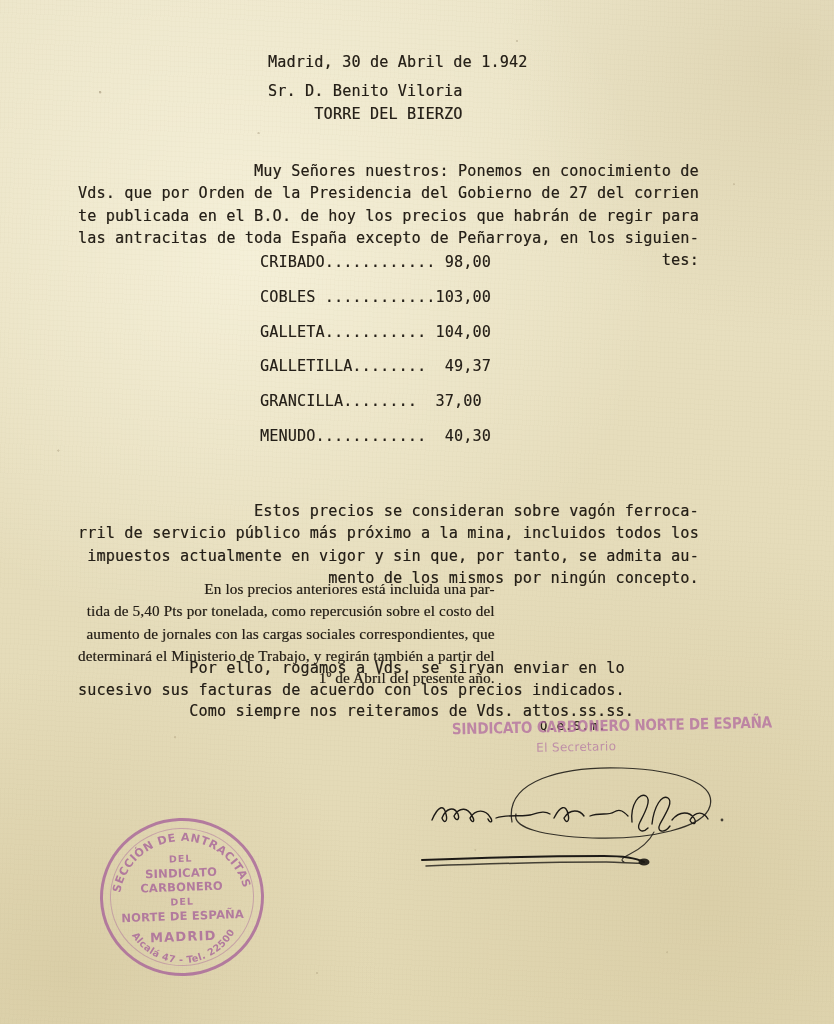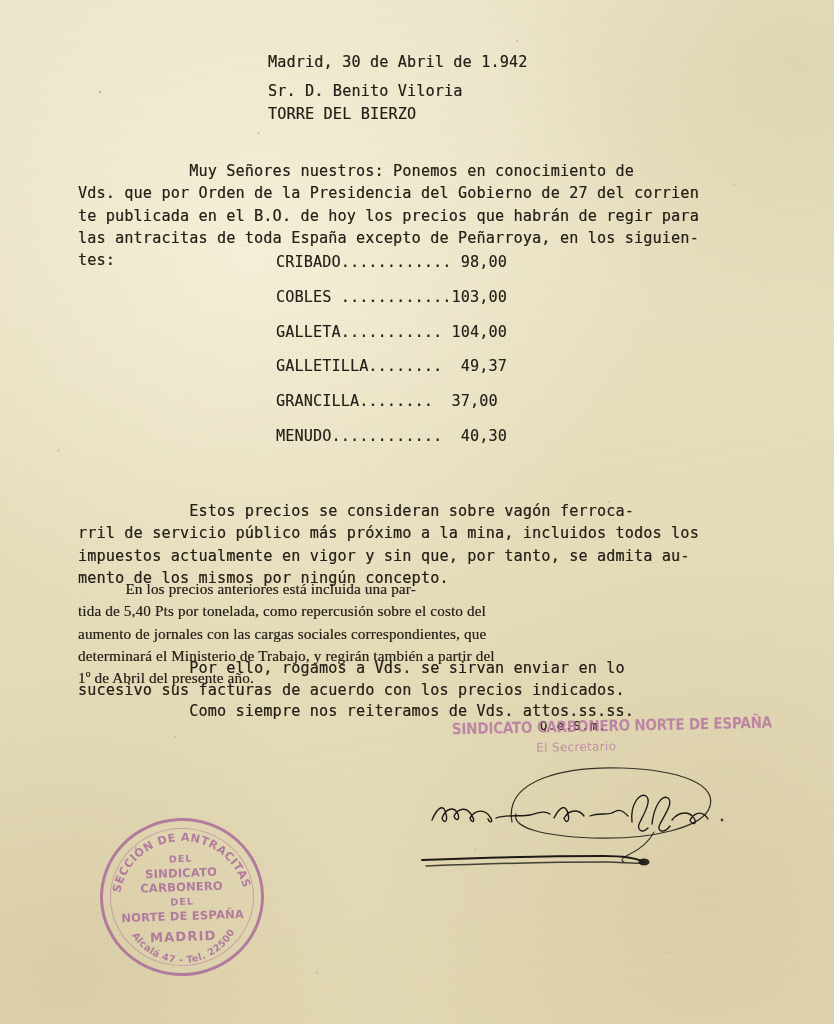--- a/index.html
+++ b/index.html
@@ -54,36 +54,37 @@
 
   .tw {
     position: absolute;
     white-space: pre;
     font-family: "DejaVu Sans Mono", "Liberation Mono", monospace;
     font-size: 15.1px;
     letter-spacing: 0.18px;
     line-height: 21px;
     color: #241f18;
     text-shadow: 0.35px 0.25px 0 rgba(40,32,20,0.42), -0.3px 0 0 rgba(60,50,30,0.18);
+    text-align: right;
   }
 
   #datestamp { left: 268px; top: 52px; }
   #addressee { left: 268px; top: 80px; line-height: 23px; }
 
   #para1 { left: 78px; top: 160px; line-height: 22.3px; }
   #para2 { left: 78px; top: 500px; line-height: 22.3px; }
   #para3 { left: 78px; top: 578px; line-height: 22.3px; font-family: Liberation Serif, serif; }
   #para4 { left: 78px; top: 657px; line-height: 22.3px; }
   #closing { left: 78px; top: 700px; line-height: 22.3px; }
   #qesm { left: 540px; top: 716px; font-size: 12px; letter-spacing: 1.1px; }
 
   
   #pricelist {
     position: absolute;
-    left: 276px;
+    left: 260px;
     top: 253px;
   }
   .price-row {
     display: block;
     white-space: pre;
     font-family: "DejaVu Sans Mono", "Liberation Mono", monospace;
     font-size: 15.1px;
     letter-spacing: 0.15px;
     height: 34.8px;
     line-height: 18px;

